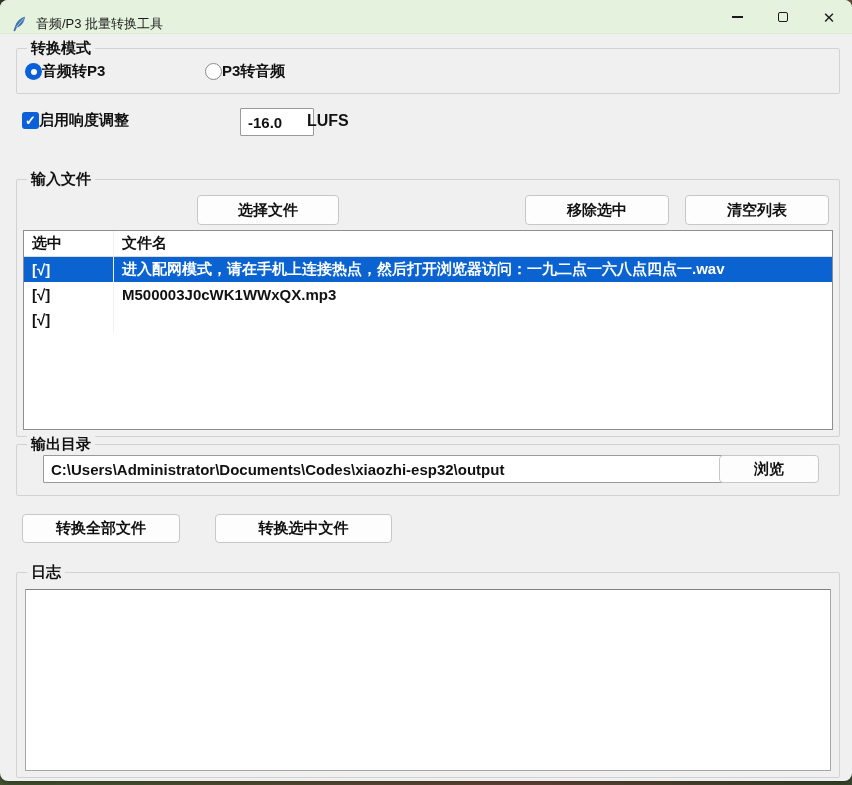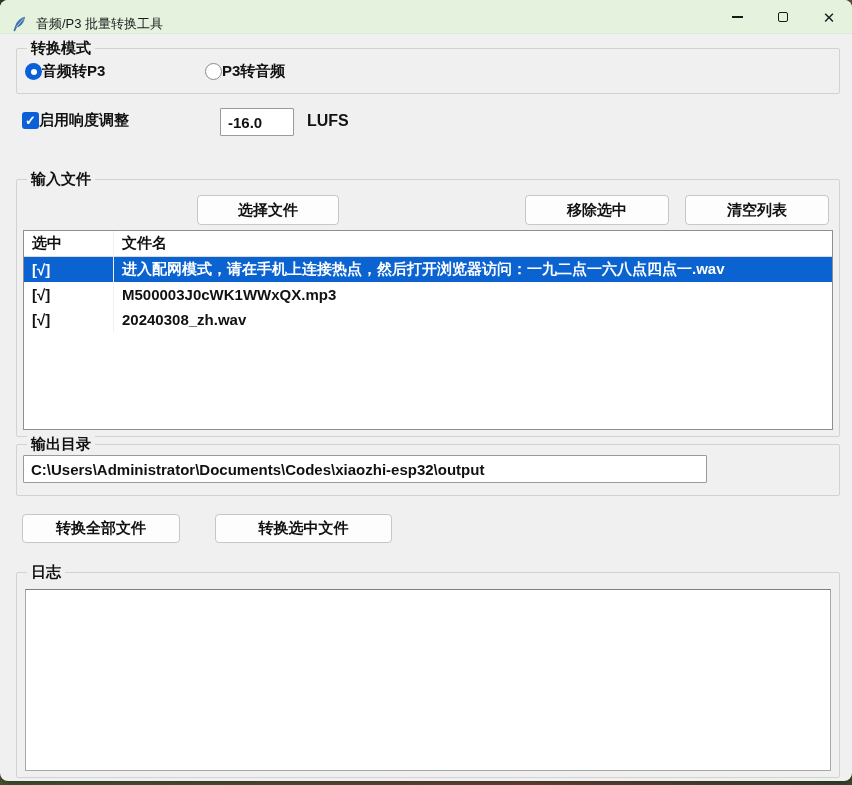--- a/index.html
+++ b/index.html
@@ -62,21 +62,21 @@
     border-radius: 50%; background: #fff;
   }
   .checkbox {
     width: 17px; height: 17px; border-radius: 3px; background: #0b5fd7; flex: 0 0 auto;
     color: #fff; font-size: 13px; line-height: 17px; text-align: center; font-weight: bold;
   }
   
   .entry {
     position: absolute; background: #fff; border: 1px solid #9a9a9a; border-radius: 1px;
     font-size: 15px; font-weight: bold; color: #111;
-    display: flex; align-items: center; padding: 0 7px; white-space: nowrap; overflow: hidden;
+    display: flex; align-items: center; padding: 0 7px; white-space: nowrap; overflow: hidden; margin-left: 20px;
   }
   .lufs-label { position: absolute; left: 307px; top: 112px; font-size: 16px; font-weight: bold; color: #111; }
   
   .btn {
     position: absolute; background: #fdfdfd; border: 1px solid #c7c7c7; border-radius: 4px;
     font-size: 15px; font-weight: bold; color: #111; font-family: inherit;
     display: flex; align-items: center; justify-content: center; cursor: default;
   }
   
   .listbox {
@@ -157,28 +157,28 @@
       <div class="list-row selected">
         <div class="col-check">[√]</div>
         <div class="col-name">进入配网模式，请在手机上连接热点，然后打开浏览器访问：一九二点一六八点四点一.wav</div>
       </div>
       <div class="list-row">
         <div class="col-check">[√]</div>
         <div class="col-name">M500003J0cWK1WWxQX.mp3</div>
       </div>
       <div class="list-row">
         <div class="col-check">[√]</div>
-        <div class="col-name">20240308_zh.wav</div>
       </div>
     </div>
   </div>
 
   <div class="group g-output">
     <span class="group-label">输出目录</span>
     <div class="entry" style="left:6px; top:10px; width:684px; height:28px;">C:\Users\Administrator\Documents\Codes\xiaozhi-esp32\output</div>
+    <button class="btn" style="left:702px; top:10px; width:100px; height:28px;">浏览</button>
   </div>
 
   <button class="btn" style="left:22px; top:514px; width:158px; height:29px;">转换全部文件</button>
   <button class="btn" style="left:215px; top:514px; width:177px; height:29px;">转换选中文件</button>
 
   <div class="group g-log">
     <span class="group-label">日志</span>
     <div class="log-area"></div>
   </div>
 

